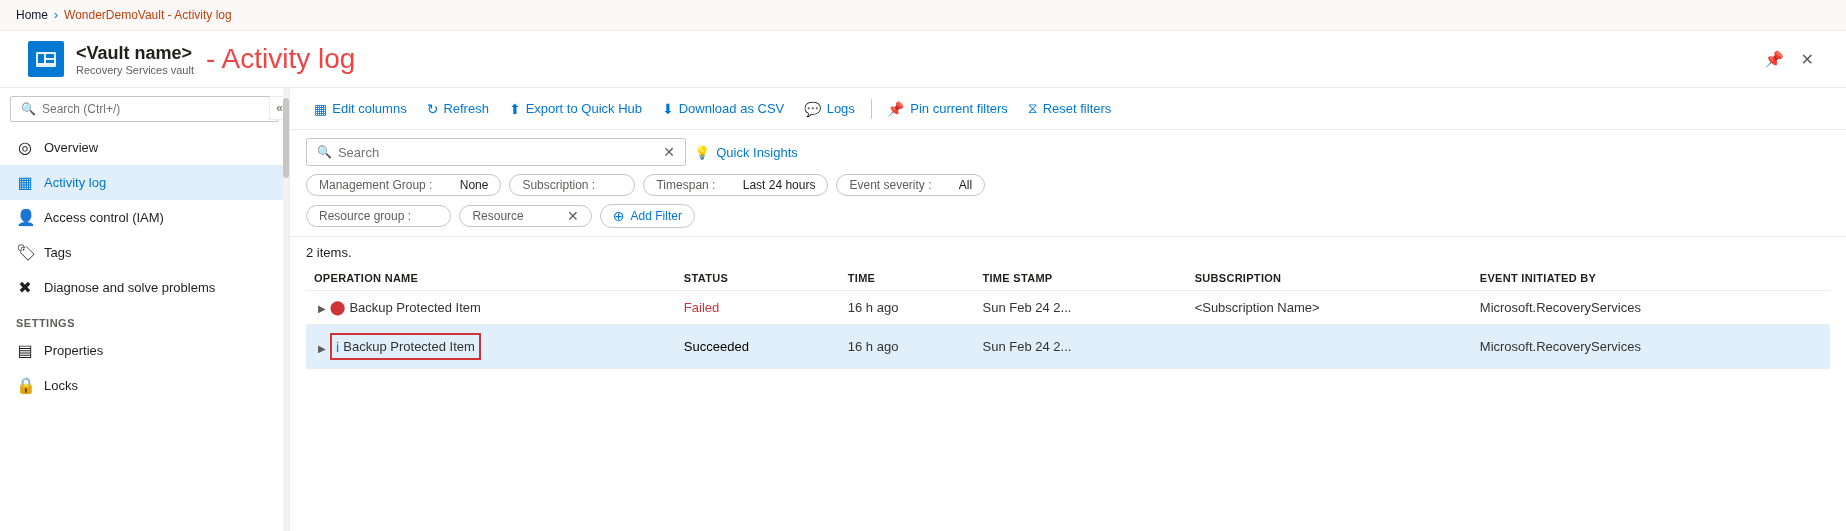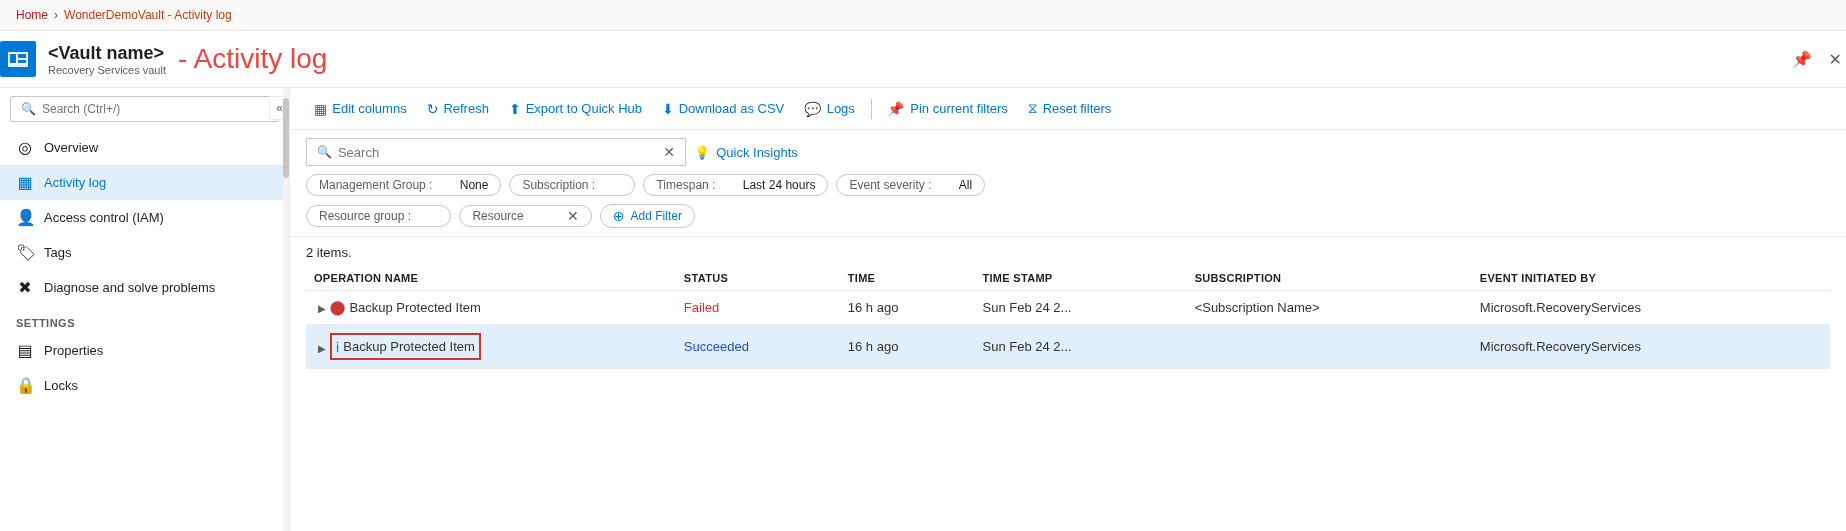--- a/index.html
+++ b/index.html
@@ -10,21 +10,21 @@
       display: flex; align-items: center; gap: 6px;
       padding: 8px 16px; font-size: 12px; color: #0078d4;
       border-bottom: 1px solid #edebe9;
       background: #faf9f8;
     }
     .breadcrumb-current { color: #c2410c; }
 
     
     .page-header {
       display: flex; align-items: center; justify-content: space-between;
-      padding: 10px 0; border-bottom: 1px solid #edebe9;
+      padding: 10px 28px; border-bottom: 1px solid #edebe9;
       background: #fff;
     }
     .page-header-left { display: flex; align-items: center; gap: 12px; }
     .vault-icon {
       width: 36px; height: 36px; background: #0078d4;
       display: flex; align-items: center; justify-content: center;
       color: white; font-size: 18px; border-radius: 2px;
     }
     .vault-title { font-size: 18px; font-weight: 600; color: #201f1e; }
     .vault-subtitle { font-size: 11px; color: #605e5c; }
@@ -137,30 +137,30 @@
       color: #201f1e; padding: 6px 8px; border-bottom: 1px solid #edebe9;
       letter-spacing: 0.3px; text-transform: uppercase; white-space: nowrap; margin-left: 12px;
     }
     td { padding: 8px 8px; border-bottom: 1px solid #edebe9; font-size: 13px; vertical-align: middle; }
     .row-selected td { background: #e1effa; }
     .expand-btn {
       background: none; border: none; cursor: pointer;
       color: #605e5c; font-size: 10px; padding: 2px 4px;
     }
     .status-failed { color: #d13438; }
-    .status-succeeded { color: #1d4ed8; }
+    .status-succeeded { color: #000000; }
     .op-icon-error { color: #d13438; font-size: 14px; margin-right: 4px; }
     .op-icon-info { color: #0078d4; font-size: 14px; margin-right: 4px; }
     .sub-link { color: #0078d4; cursor: pointer; }
   </style>
 </head>
 <body>
 
 <div class="breadcrumb">
-  <a href="#" style="color:#b91c1c;text-decoration:none;">Home</a>
+  <a href="#" style="color:#0f172a;text-decoration:none;">Home</a>
   <span>›</span>
   <span class="breadcrumb-current">WonderDemoVault - Activity log</span>
 </div>
 
 <div class="page-header">
   <div class="page-header-left">
     <div class="vault-icon">
       <svg width="22" height="22" viewBox="0 0 22 22" fill="none">
         <rect x="1" y="4" width="20" height="15" rx="1" fill="white" opacity="0.9"></rect>
         <rect x="3" y="6" width="6" height="9" rx="0.5" fill="#0078d4"></rect>

